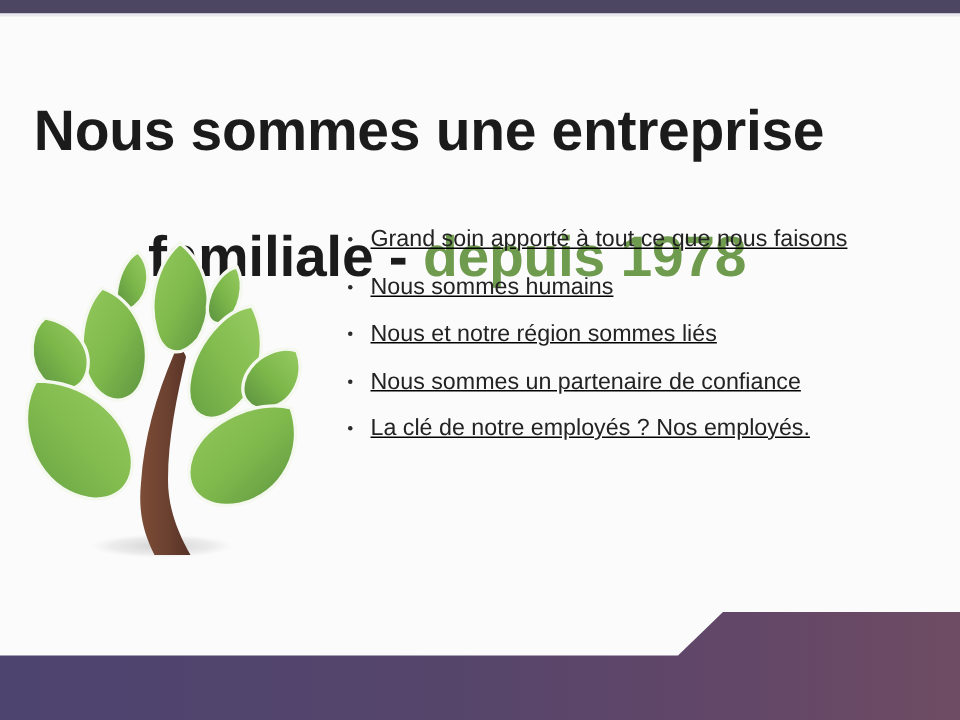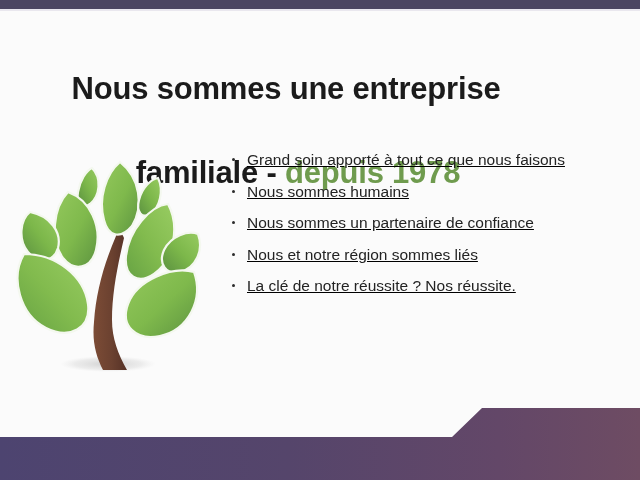--- a/index.html
+++ b/index.html
@@ -37,21 +37,21 @@
     background: #e9e7ee;
   }
 
   
   .headline {
     position: absolute;
     left: 0;
     top: 27px;
     width: 572px;
     text-align: center;
-    font-size: 31px;
+    font-size: 38px;
     font-weight: bold;
     line-height: 41px;
     letter-spacing: -0.2px;
     color: #1b1b1b;
     white-space: pre-line;
   }
   .headline .accent {
     color: #6f9b4e;
   }
   .headline-line {
@@ -204,23 +204,23 @@
 
       <g>
         <path d="M186 132 C 196 160, 180 190, 152 196 C 128 201, 112 186, 120 164 C 129 140, 164 126, 186 132 Z" fill="url(#lfA)" stroke="#f4f8ef" stroke-width="2.2"></path>
       </g>
     </svg>
   </div>
 
   <ul class="bullets">
     <li><span class="dot"></span><span>Grand soin apporté à tout ce que nous faisons</span></li>
     <li><span class="dot"></span><span>Nous sommes humains</span></li>
+    <li><span class="dot"></span><span>Nous et notre région sommes liés</span></li>
     <li><span class="dot"></span><span>Nous sommes un partenaire de confiance</span></li>
-    <li><span class="dot"></span><span>Nous et notre région sommes liés</span></li>
-    <li><span class="dot"></span><span>La clé de notre réussite ? Nos réussite.</span></li>
+    <li><span class="dot"></span><span>La clé de notre employés ? Nos employés.</span></li>
   </ul>
 
   <div class="footer">
     <svg class="footer-shape" viewBox="0 0 640 80" width="640" height="80" xmlns="http://www.w3.org/2000/svg" aria-hidden="true">
       <defs>
         <linearGradient id="footG" x1="0" y1="0" x2="1" y2="0">
           <stop offset="0%" stop-color="#4d4470"></stop>
           <stop offset="45%" stop-color="#55456b"></stop>
           <stop offset="78%" stop-color="#634768"></stop>
           <stop offset="100%" stop-color="#6e4c63"></stop>

